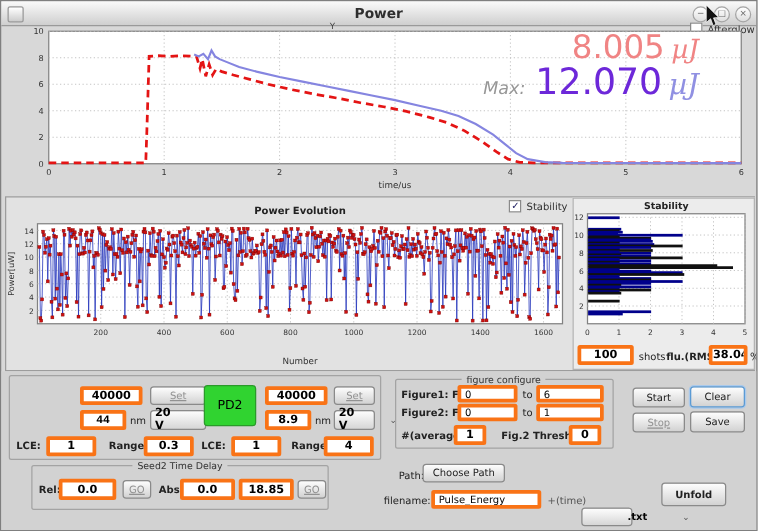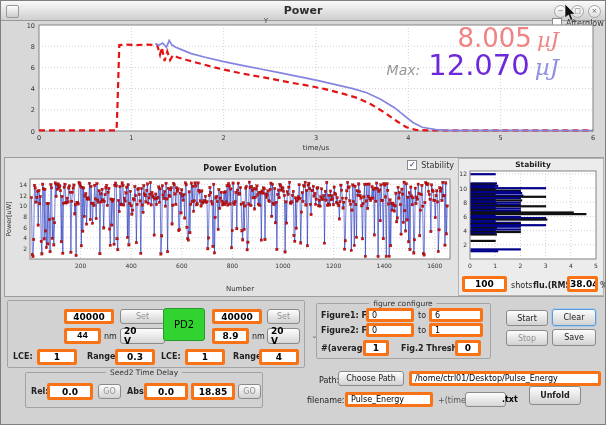--- a/index.html
+++ b/index.html
@@ -20,21 +20,21 @@
   .ro-num2{font-size:29px;color:#6d28d9;}
   .ro-unit2{font-size:23px;font-style:italic;font-family:"DejaVu Serif",serif;color:#9090e2;}
   .midpanel{position:absolute;left:3px;top:156px;width:600px;height:140px;background:#e2e2e2;border:1px solid #9c9c9c;box-sizing:border-box;}
   .stabpanel{position:absolute;left:457px;top:157px;width:146px;height:138px;background:#ececec;border:1px solid #b3b3b3;box-sizing:border-box;}
   .bottom{position:absolute;left:0;top:296px;width:606px;height:129px;background:#d2d2d2;}
   .lbl{position:absolute;font-size:8px;color:#222;white-space:nowrap;}
   .f{position:absolute;background:#fff;border:3px solid #f97316;border-radius:2px;font-family:"DejaVu Sans",sans-serif;font-size:9px;font-weight:bold;text-align:center;box-sizing:border-box;padding:0;}
   .f.left{text-align:left;padding-left:3px;font-weight:normal;}
   .f.plain{font-weight:normal;}
   .btn{position:absolute;background:linear-gradient(#fdfdfd,#d2d2d2);border:1px solid #8a8a8a;border-radius:3px;font-size:8px;color:#222;text-align:center;box-sizing:border-box;cursor:default;display:flex;align-items:center;justify-content:center;}
-  .btn.dim{color:#929292;}
+  .btn.dim{color:#929292;text-decoration:underline;}
   .btn.focus{border-color:#5b9bd5;box-shadow:0 0 0 1px #a9c9ec;}
   .pdbtn{position:absolute;border:1px solid #8a8a8a;border-radius:3px;font-size:10px;display:flex;align-items:center;justify-content:center;background:linear-gradient(#fbfbfb,#d0d0d0);box-sizing:border-box;}
   .pdbtn.green{background:#30d330;border-color:#2a9a2a;}
   .dd{position:absolute;background:linear-gradient(#fdfdfd,#d6d6d6);border:1px solid #8a8a8a;border-radius:3px;font-size:9px;font-weight:bold;display:flex;align-items:center;justify-content:space-between;padding:0 3px;box-sizing:border-box;gap:28px;}
   .dd .chev{font-size:7px;color:#555;font-weight:normal;}
   .group{position:absolute;border:1px solid #a3a3a3;border-radius:2px;box-sizing:border-box;}
   .gtitle{position:absolute;transform:translateX(-50%);font-size:7.5px;color:#333;background:#d2d2d2;padding:0 4px;white-space:nowrap;}
   .stats-lbl{position:absolute;font-size:8px;font-weight:bold;color:#222;white-space:nowrap;}
   .cursor{position:absolute;left:563px;top:3px;width:14px;height:18px;}
 </style>
@@ -867,25 +867,24 @@
       <span>Clear</span>
     </div>
     <div class="btn" style="left:551px;top:32px;width:44px;height:17px;">
       <span>Save</span>
     </div>
 
     <span class="lbl" style="left:318px;top:79px;">Path:</span>
     <div class="btn" style="left:337px;top:74px;width:66px;height:15px;">
       <span>Choose Path</span>
     </div>
-    <input class="f left" style="left: 408px; top: 74px; width: 192px; height: 15px; font-size: 8px;" readonly="" value="/home/ctrl01/Desktop/Pulse_Energy">
     <span class="lbl" style="left:306px;top:99px;">filename:</span>
     <input class="f left" style="left: 344px; top: 95px; width: 88px; height: 15px; font-size: 8px;" readonly="" value="Pulse_Energy">
     <span class="lbl" style="left:437px;top:99px;color:#555;">+(time)</span>
-    <div class="dd" style="left:464px;top:95px;width:16px;height:15px;font-size:8px;padding-left:36px;">
+    <div class="dd" style="left:464px;top:109px;width:16px;height:15px;font-size:8px;padding-left:36px;">
       <span>.txt</span>
       <span class="chev">⌄</span>
     </div>
     <div class="btn" style="left:528px;top:89px;width:52px;height:19px;font-weight:bold;">
       <span>Unfold</span>
     </div>
   </div>
 
   <svg class="cursor" viewBox="0 0 14 18">
     <polygon points="1,0 1,14 4.5,11 6.5,16.5 8.8,15.5 6.8,10.3 11,10" fill="#111" stroke="#fff" stroke-width="0.6"></polygon>

